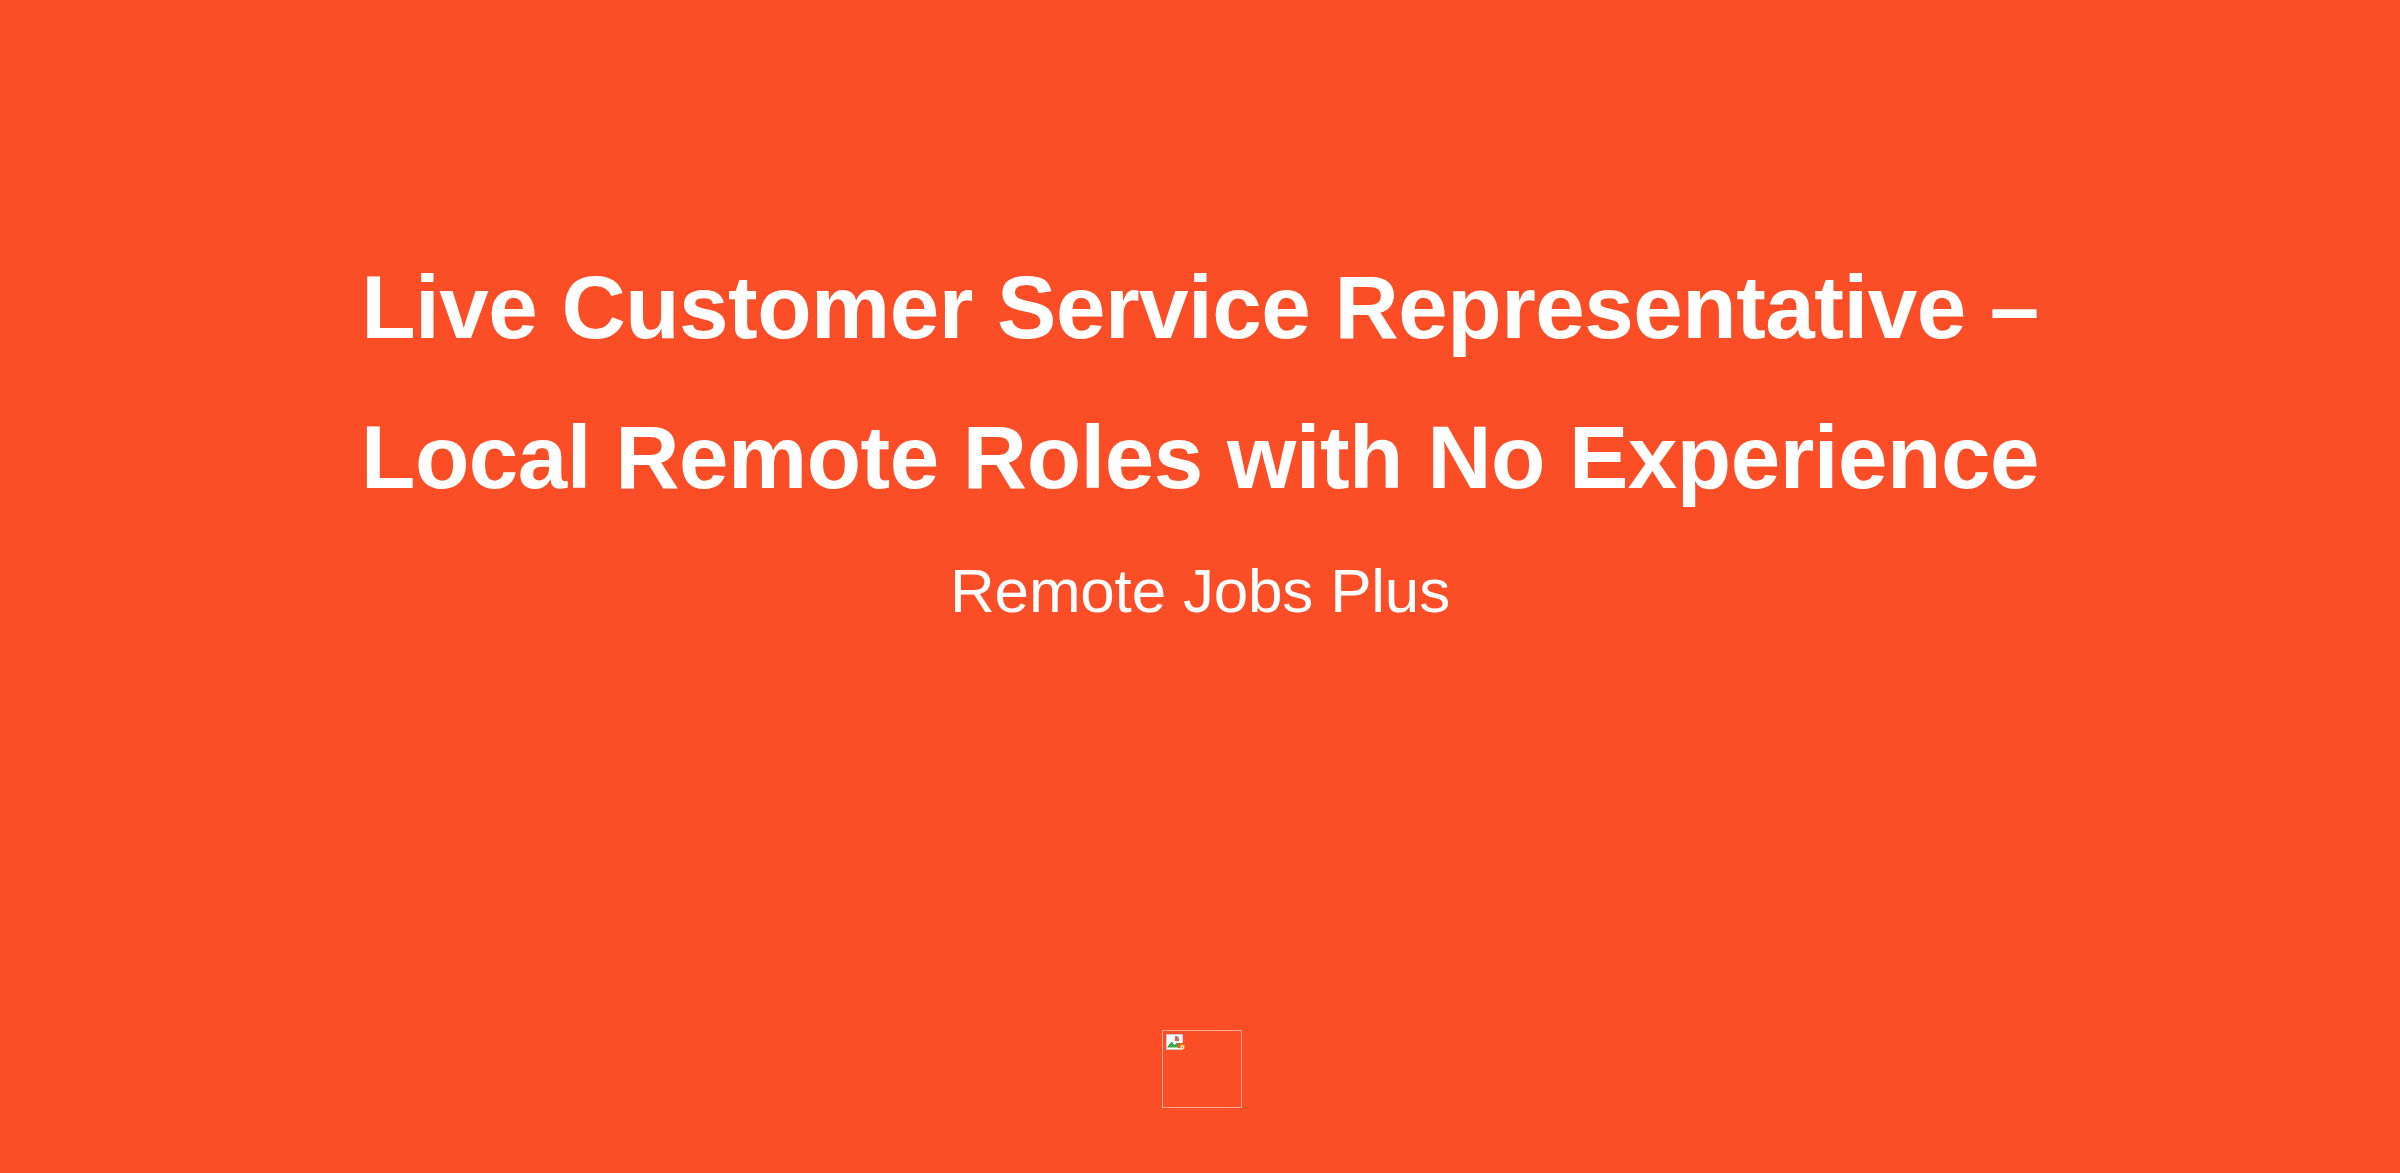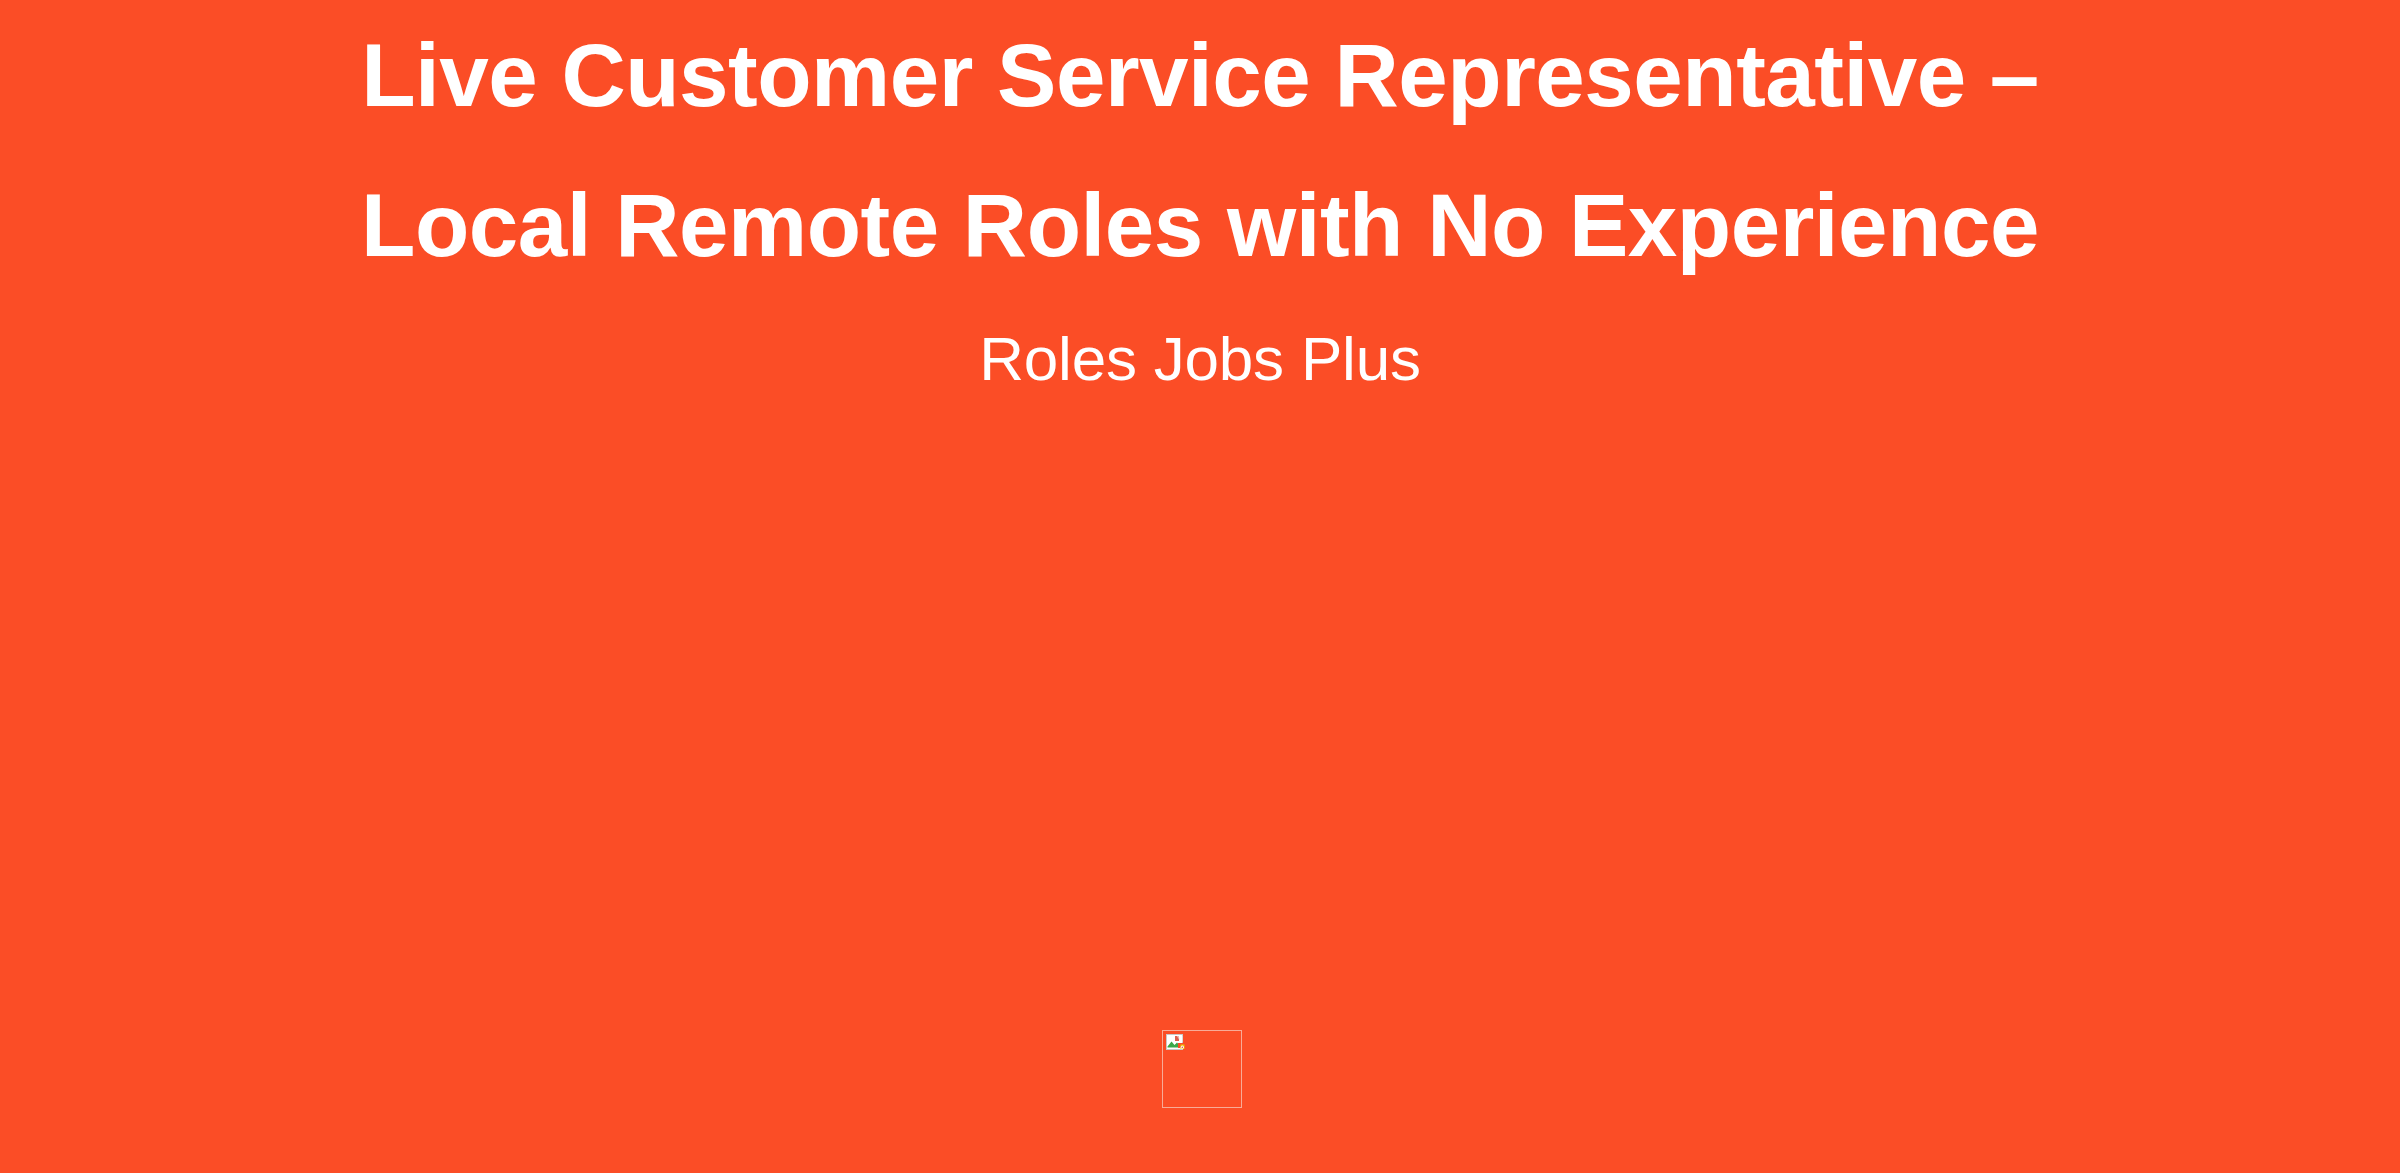--- a/index.html
+++ b/index.html
@@ -26,20 +26,21 @@
     display: flex;
     flex-direction: column;
     align-items: center;
   }
 
   .hero {
     width: 100%;
     display: flex;
     flex-direction: column;
     align-items: center;
+    padding-top: 232px;
     box-sizing: border-box;
   }
 
   .hero-title {
     margin: 0;
     width: 1700px;
     text-align: center;
     color: #ffffff;
     font-family: "Liberation Sans", sans-serif;
     font-weight: 700;
@@ -89,21 +90,21 @@
 </style>
 </head>
 <body>
 
 <div class="page">
 
   <div class="hero">
 
     <h1 class="hero-title">Live Customer Service Representative – Local Remote Roles with No Experience</h1>
 
-    <p class="hero-subtitle">Roles Jobs Plus</p>
+    <p class="hero-subtitle">Remote Jobs Plus</p>
 
   </div>
 
   <div class="media-slot">
     <div class="broken-image">
       <svg class="broken-image-glyph" viewBox="0 0 21 20" xmlns="http://www.w3.org/2000/svg">
         <rect x="0.5" y="0.5" width="16" height="15" fill="#ffffff" stroke="#c8c8c8" stroke-width="1"></rect>
         <path d="M1.5 12.5 L5.5 7.5 L8.5 11 L11 8.5 L15.5 13.5 L1.5 13.5 Z" fill="#3ba84a"></path>
         <circle cx="12.2" cy="4.4" r="1.9" fill="#e8e8e8"></circle>
         <path d="M9 2 L13 2 L13 7 L9 7 Z" fill="#d94f3d" opacity="0.9"></path>

